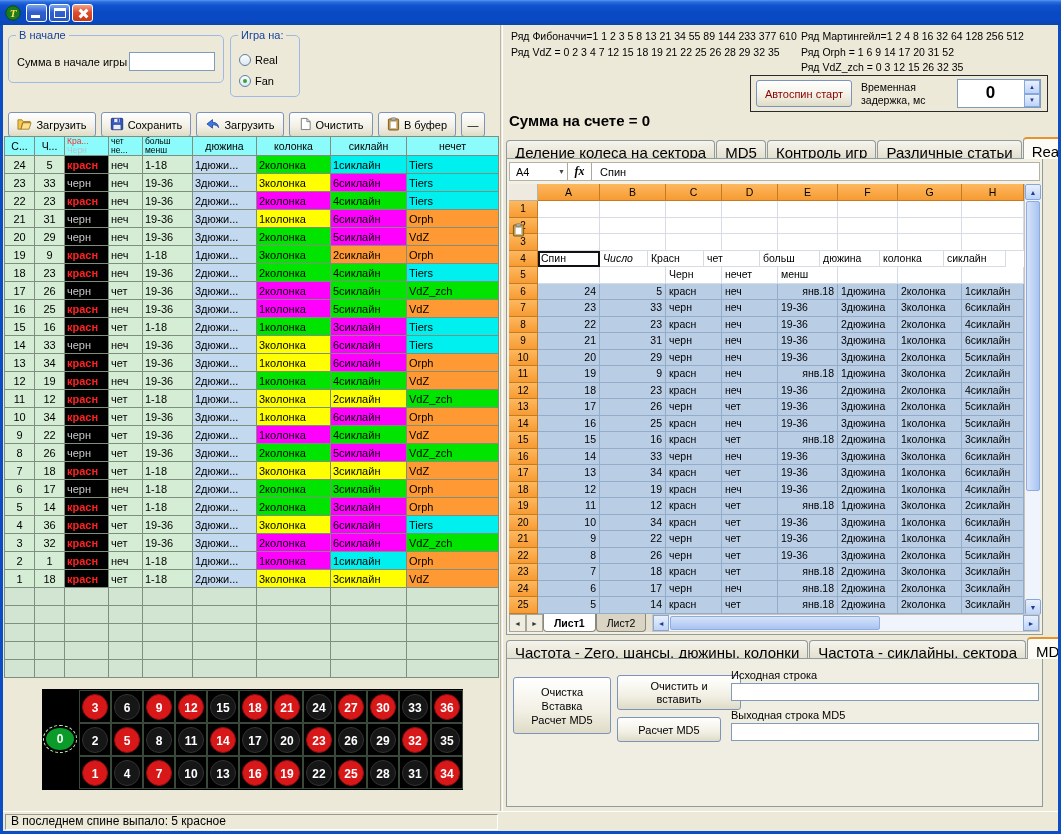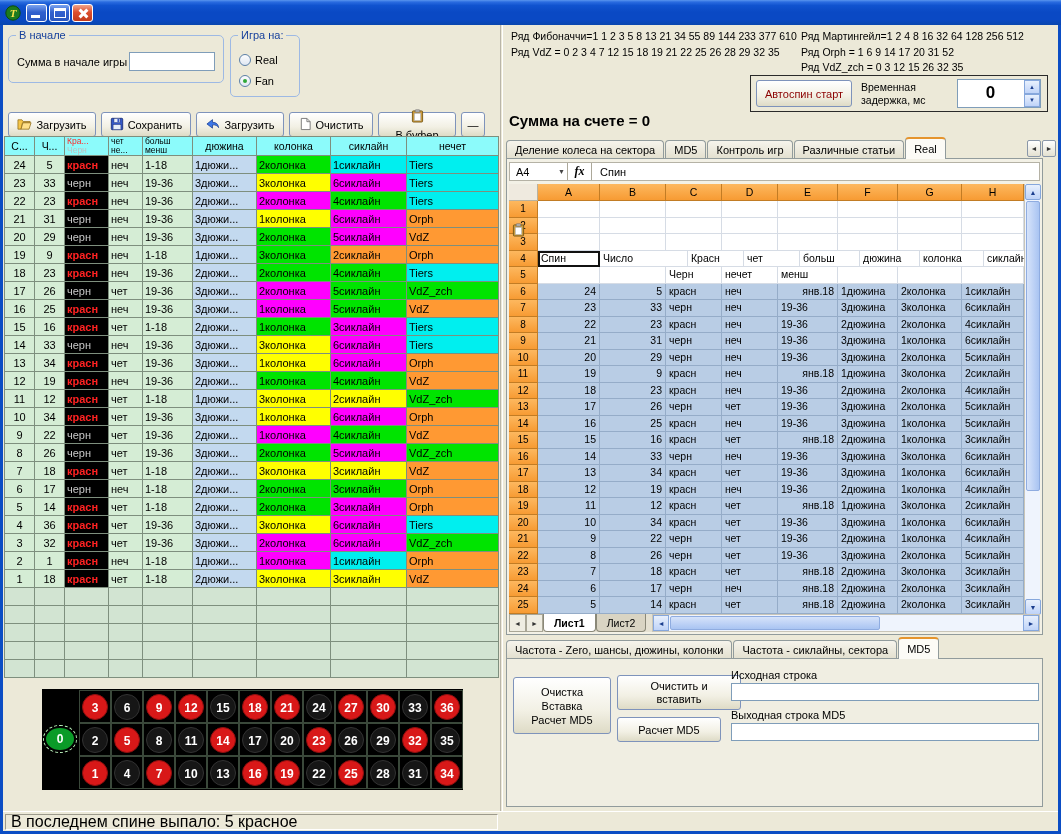--- a/index.html
+++ b/index.html
@@ -57,41 +57,41 @@
   .bcell{position:absolute;width:32px;height:33px;border:1px solid #3A483A;background:#000}
   .bdisc{position:absolute;left:2px;top:3px;width:26px;height:26px;border-radius:50%;text-align:center;line-height:26px;font-size:12px;font-weight:bold;color:#fff}
   .bdisc.red{background:#D81818;border:1px solid #8F0F0F}
   .bdisc.black{background:#161616;border:1px solid #323232}
   .bzero{position:absolute;left:1px;top:34px;width:34px;height:33px}
   .bzero .oval{position:absolute;left:3px;top:5px;width:28px;height:22px;background:#0A9B28;border-radius:50%;color:#fff;text-align:center;
     line-height:22px;font-size:12px;font-weight:bold;outline:1px dashed #BFF7BF;outline-offset:2px}
   
   .statusbar{position:absolute;left:0;top:786px;width:1055px;height:20px;background:#ECE9D8;border-top:1px solid #FFF}
   .status-field{position:absolute;left:2px;top:2px;width:493px;height:16px;border:1px solid;border-color:#9C9A8C #FFF #FFF #9C9A8C;
-    font-size:16px;line-height:13px;padding-left:5px;color:#000}
+    font-size:12px;line-height:13px;padding-left:5px;color:#000}
   .vdivider{position:absolute;left:497px;top:0;width:3px;height:786px;background:#ECE9D8;border-left:1px solid #B9B5A8;border-right:1px solid #FFF}
   
   .series-col{position:absolute;top:4px;font-size:10.5px;line-height:15.5px;color:#000;white-space:nowrap}
   #seriesL{left:508px}
   #seriesR{left:798px}
   
   .delaybox{position:absolute;left:747px;top:50px;width:298px;height:37px;border:1px solid #2A2A2A;background:#ECE9D8}
   .autospin{position:absolute;left:5px;top:4px;width:96px;height:27px;color:#8B0000}
   .delay-lbl{position:absolute;left:110px;top:5px;width:92px;font-size:10.5px;line-height:13px;color:#000}
   .spinner{position:absolute;left:206px;top:3px;width:84px;height:29px;background:#fff;border:1px solid #7F9DB9}
   .spin-val{position:absolute;left:0;top:0;right:17px;text-align:center;font-size:17px;line-height:26px;font-weight:bold}
   .spin-btns{position:absolute;right:0;top:0;width:16px;height:27px;display:flex;flex-direction:column}
   .sb{flex:1;font-size:6px;line-height:6px;background:linear-gradient(#E8F0FD,#BFD3F8);border:1px solid #86A7DC;color:#1B3E8F;padding:0}
   .balance{position:absolute;left:506px;top:87px;font-size:15px;font-weight:bold;color:#000}
   
   #mainTabs,#bottomTabs{position:absolute;left:503px;display:flex;align-items:flex-end}
   #mainTabs{top:112px;height:22px}
   #bottomTabs{top:613px;height:21px}
   .tab{height:19px;border:1px solid #919B9C;border-bottom:none;border-radius:4px 4px 0 0;background:linear-gradient(#F6F4EC,#E2DFCE);
-    padding:3px 8px 0;font-size:11px;margin-right:1px;color:#000;white-space:nowrap}
+    padding:3px 8px 0;font-size:15px;margin-right:1px;color:#000;white-space:nowrap}
   .tab.active{height:22px;background:#FCFBF6;border-top:2px solid #E5942D;padding-top:4px;position:relative;z-index:3}
   .tabscroll{position:absolute;left:1024px;top:115px;display:flex;gap:1px}
   .tsb{width:14px;height:17px;font-size:7px;background:linear-gradient(#FFFFFF,#E4E1D1);border:1px solid #8A97A8;border-radius:2px;color:#333;
     display:flex;align-items:center;justify-content:center}
   
   .excel-panel{position:absolute;left:503px;top:133px;width:537px;height:477px;background:#F3F1E6;border:1px solid #919B9C}
   .formula-bar{position:absolute;left:2px;top:3px;width:531px;height:19px;background:#fff;border:1px solid #B5B2A5;display:flex;font-size:11px}
   .namebox{width:58px;border-right:1px solid #ACA899;display:flex;align-items:center;padding-left:6px;position:relative}
   .nb-arrow{position:absolute;right:2px;top:5px;font-size:7px;color:#444}
   .fx{width:24px;border-right:1px solid #ACA899;display:flex;align-items:center;justify-content:center;
@@ -207,21 +207,21 @@
             </svg></span>
           <span class="blabel">Загрузить</span>
         </button>
         <button class="btn" style="width: 84px;">
           <span class="bicon"><svg width="13" height="14" viewBox="0 0 14 15">
               <path d="M2.5 1.5h6l3.5 3.5v8.5h-9.5z" fill="#FFFFFF" stroke="#777777"></path>
               <path d="M8.5 1.5V5H12" fill="none" stroke="#777777"></path>
             </svg></span>
           <span class="blabel">Очистить</span>
         </button>
-        <button class="btn" style="width: 78px; flex-direction: column;">
+        <button class="btn" style="width: 78px;">
           <span class="bicon"><svg width="13" height="14" viewBox="0 0 14 15">
               <rect x="1.5" y="2" width="11" height="12" rx="1" fill="#C89A3F" stroke="#7A5A16"></rect>
               <rect x="3.5" y="4.5" width="7" height="8" fill="#FFFFFF" stroke="#999999" stroke-width="0.5"></rect>
               <rect x="4.5" y="0.8" width="5" height="2.6" rx="0.8" fill="#B7B7B7" stroke="#666666" stroke-width="0.6"></rect>
             </svg></span>
           <span class="blabel">В буфер</span>
         </button>
         <button class="btn" style="width: 24px;">
           <span class="blabel">—</span>
         </button>
@@ -792,21 +792,21 @@
             <div class="xc" style="width: 56px;"></div>
             <div class="xc" style="width: 56px;"></div>
             <div class="xc" style="width: 60px;"></div>
             <div class="xc" style="width: 60px;"></div>
             <div class="xc" style="width: 64px;"></div>
             <div class="xc" style="width: 62px;"></div>
           </div>
           <div class="xrow">
             <div class="xrh">4</div>
             <div class="xc sel" style="width: 62px;">Спин</div>
-            <div class="xc" style="width: 88px;">Число</div>
+            <div class="xc" style="width: 48px; font-style: italic;">Число</div>
             <div class="xc" style="width: 56px;">Красн</div>
             <div class="xc" style="width: 56px;">чет</div>
             <div class="xc" style="width: 60px;">больш</div>
             <div class="xc" style="width: 60px;">дюжина</div>
             <div class="xc" style="width: 64px;">колонка</div>
             <div class="xc" style="width: 62px;">сиклайн</div>
           </div>
           <div class="xrow">
             <div class="xrh">5</div>
             <div class="xc" style="width: 62px;"></div>

